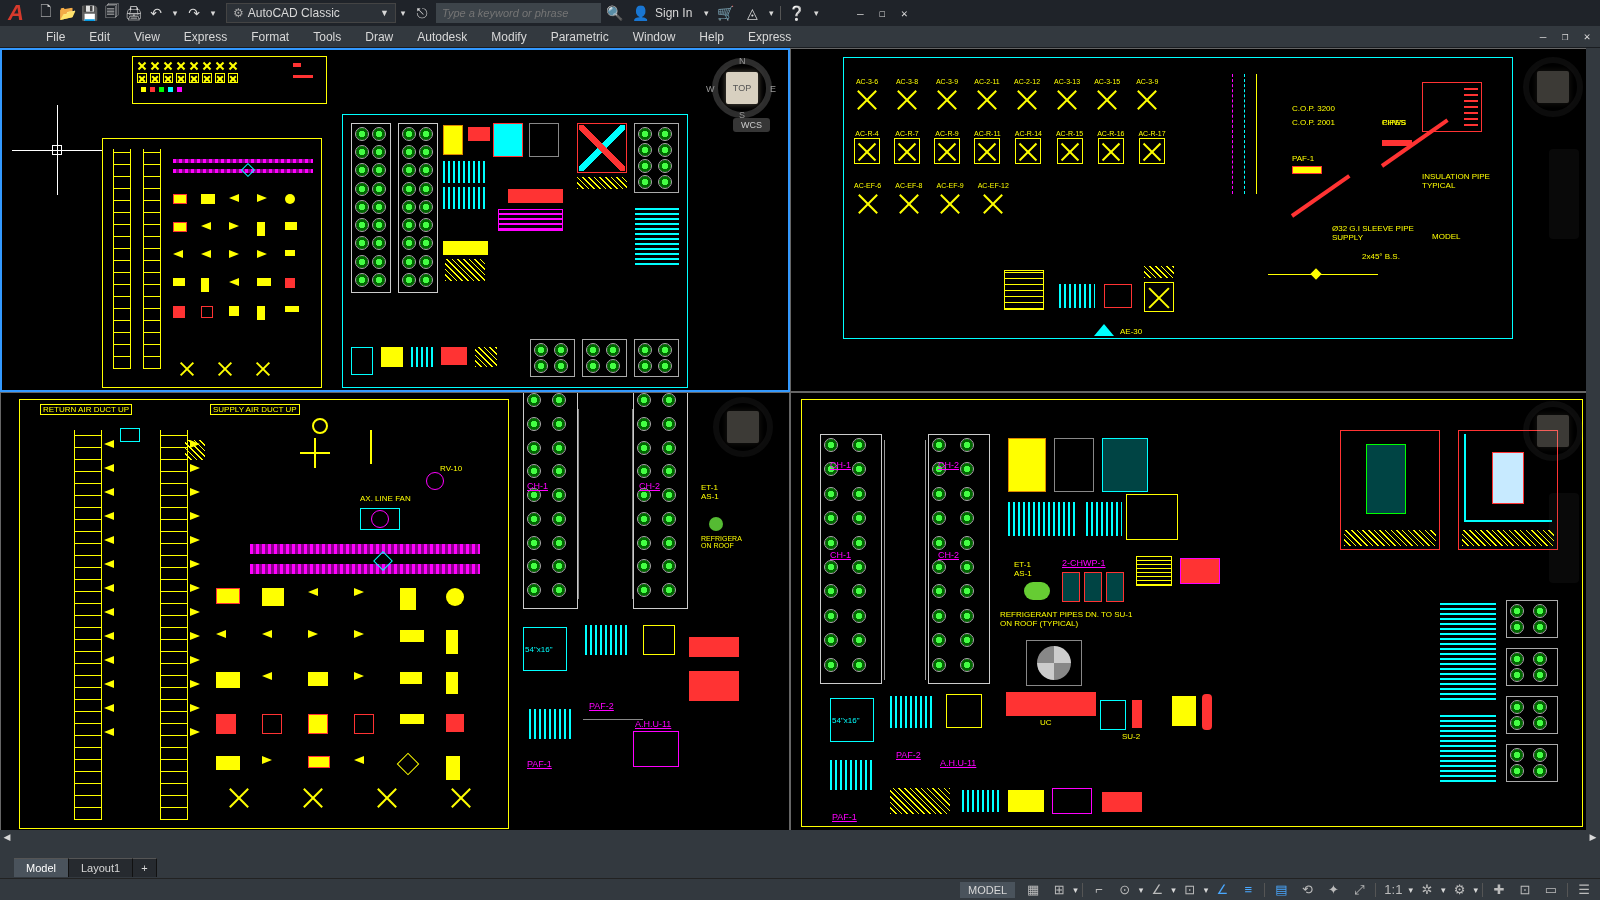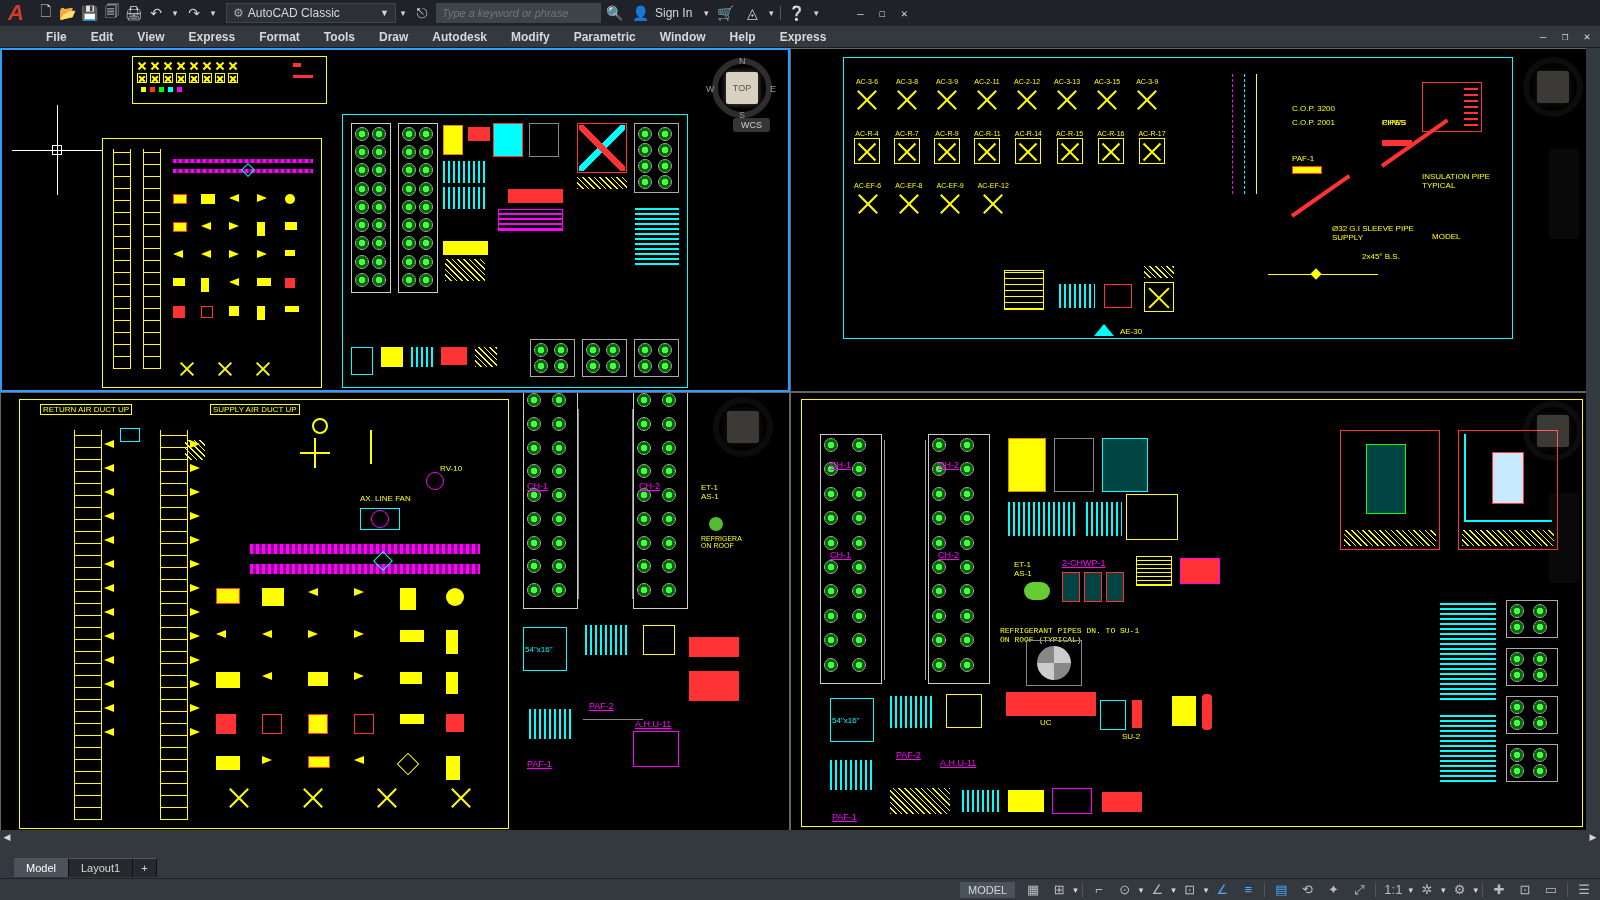--- a/index.html
+++ b/index.html
@@ -17,21 +17,21 @@
 .title-center { flex:1; text-align:center; font-size:12px; color:#fff; }
 .title-right { display:flex; align-items:center; gap:2px; margin-right:2px; }
 .search { background:#3d444a; border:none; height:20px; width:165px; padding:0 6px; color:#ccc; font-size:11px; font-style:italic; }
 .tr-btn { width:24px; height:24px; display:flex; align-items:center; justify-content:center; cursor:pointer; font-size:14px; }
 .tr-sep { width:16px; }
 .win-ctrl { display:flex; margin-left:8px; }
 .win-btn { width:22px; height:22px; display:flex; align-items:center; justify-content:center; cursor:pointer; font-size:11px; font-family:monospace; }
 
 
 .menubar { height:22px; background:#33393f; display:flex; align-items:center; padding-left:34px; border-bottom:1px solid #1a1d21; }
-.menu { padding:0 12px; height:100%; display:flex; align-items:center; cursor:pointer; font-size:12px;font-weight:bold; }
+.menu { padding:0 12px; height:100%; display:flex; align-items:center; cursor:pointer; font-size:12px; }
 
 
 .da-wrap { position:relative; height:796px; background:#000; }
 .split-v { position:absolute; left:0; top:0; width:100%; height:100%; display:flex; flex-direction:column; }
 .row { flex:1; display:flex; position:relative; }
 .cell { position:relative; flex:1; border:1px solid #666; overflow:hidden; }
 .cell.active { border:2px solid #3399ff; }
 .cell-inner { position:absolute; inset:0; }
 
 
@@ -783,21 +783,21 @@
             <span class="lblM" style="left:260px;top:158px;">2-CHWP-1</span>
             <div class="sym" style="left:260px;top:172px;display:flex;gap:4px;">
               <div class="box-r" style="width:18px;height:30px;background:#044;"></div>
               <div class="box-r" style="width:18px;height:30px;background:#044;"></div>
               <div class="box-r" style="width:18px;height:30px;background:#044;"></div>
             </div>
             <div class="sym" style="left:334px;top:156px;width:36px;height:30px;border:1px solid #ff0;background:repeating-linear-gradient(0deg,#ff0 0 1px,transparent 1px 4px);"></div>
             <div class="sym blob-r" style="left:378px;top:158px;width:40px;height:26px;"></div>
             <div class="sym" style="left:378px;top:158px;width:40px;height:26px;border:1px solid #f0f;"></div>
 
-            <span class="lblY" style="left:198px;top:226px;white-space:pre-line;font-size:8px;font-family:Liberation Mono, monospace;">REFRIGERANT PIPES DN. TO SU-1
+            <span class="lblY" style="left:198px;top:210px;white-space:pre-line;font-size:8px;">REFRIGERANT PIPES DN. TO SU-1
 ON ROOF (TYPICAL)</span>
 
             <div class="sym" style="left:224px;top:240px;width:56px;height:46px;border:1px solid #888;">
               <div style="width:34px;height:34px;margin:5px auto;border-radius:50%;background:conic-gradient(#ccc 0 25%,#888 0 50%,#ccc 0 75%,#888 0);"></div>
             </div>
             <div class="sym blob-r" style="left:204px;top:292px;width:90px;height:24px;"></div>
             <span class="lblY" style="left:238px;top:318px;">UC</span>
             <div class="sym" style="left:298px;top:300px;width:26px;height:30px;border:1px solid #0ff;"></div>
             <div class="sym" style="left:330px;top:300px;width:10px;height:28px;background:#f33;"></div>
             <span class="lblY" style="left:320px;top:332px;">SU-2</span>

